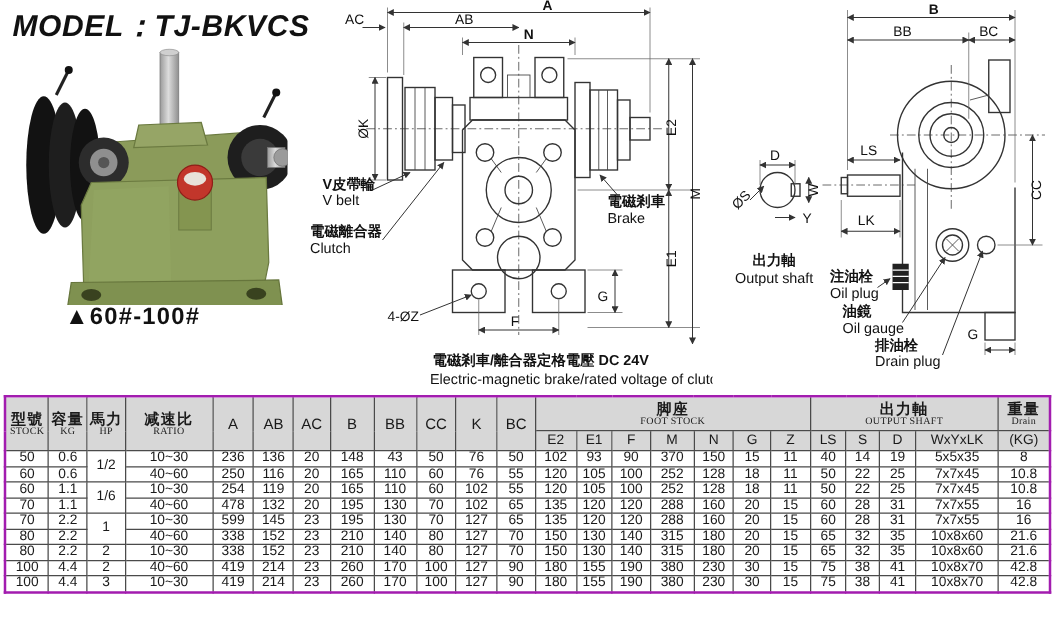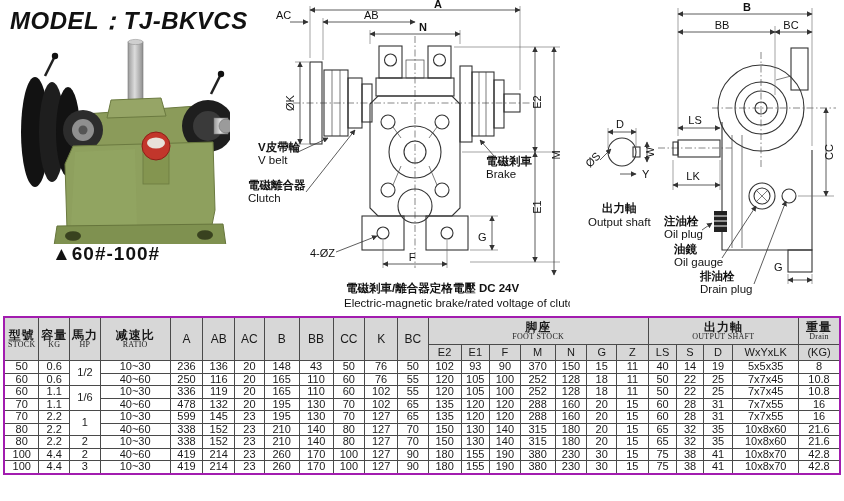--- a/index.html
+++ b/index.html
@@ -423,21 +423,21 @@
           <td>22</td>
           <td>25</td>
           <td>7x7x45</td>
           <td>10.8</td>
         </tr>
         <tr>
           <td>60</td>
           <td>1.1</td>
           <td rowspan="2">1/6</td>
           <td>10~30</td>
-          <td>336</td>
+          <td>254</td>
           <td>119</td>
           <td>20</td>
           <td>165</td>
           <td>110</td>
           <td>60</td>
           <td>102</td>
           <td>55</td>
           <td>120</td>
           <td>105</td>
           <td>100</td>

